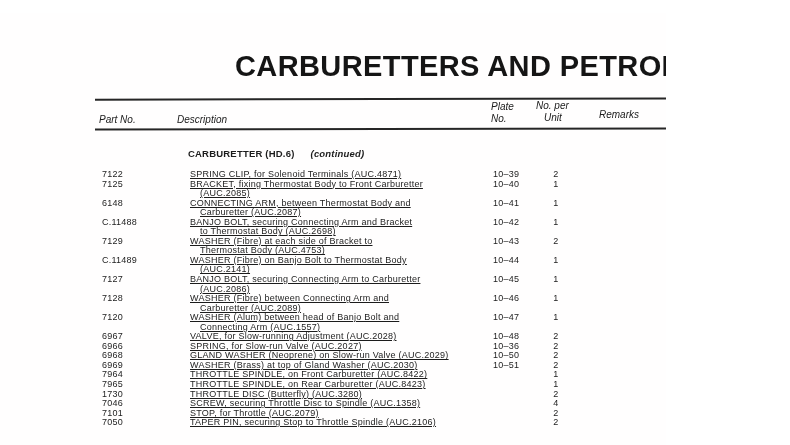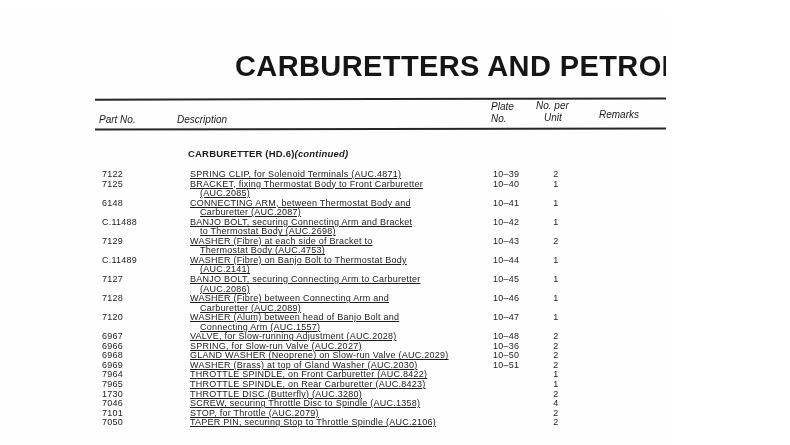--- a/index.html
+++ b/index.html
@@ -32,21 +32,21 @@
   .hdr-plate    { left:491px; top:88px;  }
   .hdr-unit     { left:536px; top:87px;  }
   .hdr-unit .l2 { padding-left:8px; }
   .hdr-remarks  { left:599px; top:96px; }
   .hdr .l2 { display:block; }
   .section-heading {
     position:absolute; left:188px; top:135px;
     font-size:9.5px; font-weight:bold; white-space:nowrap;
     letter-spacing:0.2px;
   }
-  .section-heading .cont { font-style:italic; font-weight:bold; padding-left:0; }
+  .section-heading .cont { font-style:italic; font-weight:bold; padding-left:16px; }
   .tbody {
     position:absolute; left:102px; top:157px; width:660px;
     font-size:9px; line-height:9.55px; letter-spacing:0.25px;
   }
   .row {
     display:grid;
     grid-template-columns:88px 300px 48px 36px 1fr;
     align-items:start;
   }
   .cell-part  { white-space:nowrap; }

